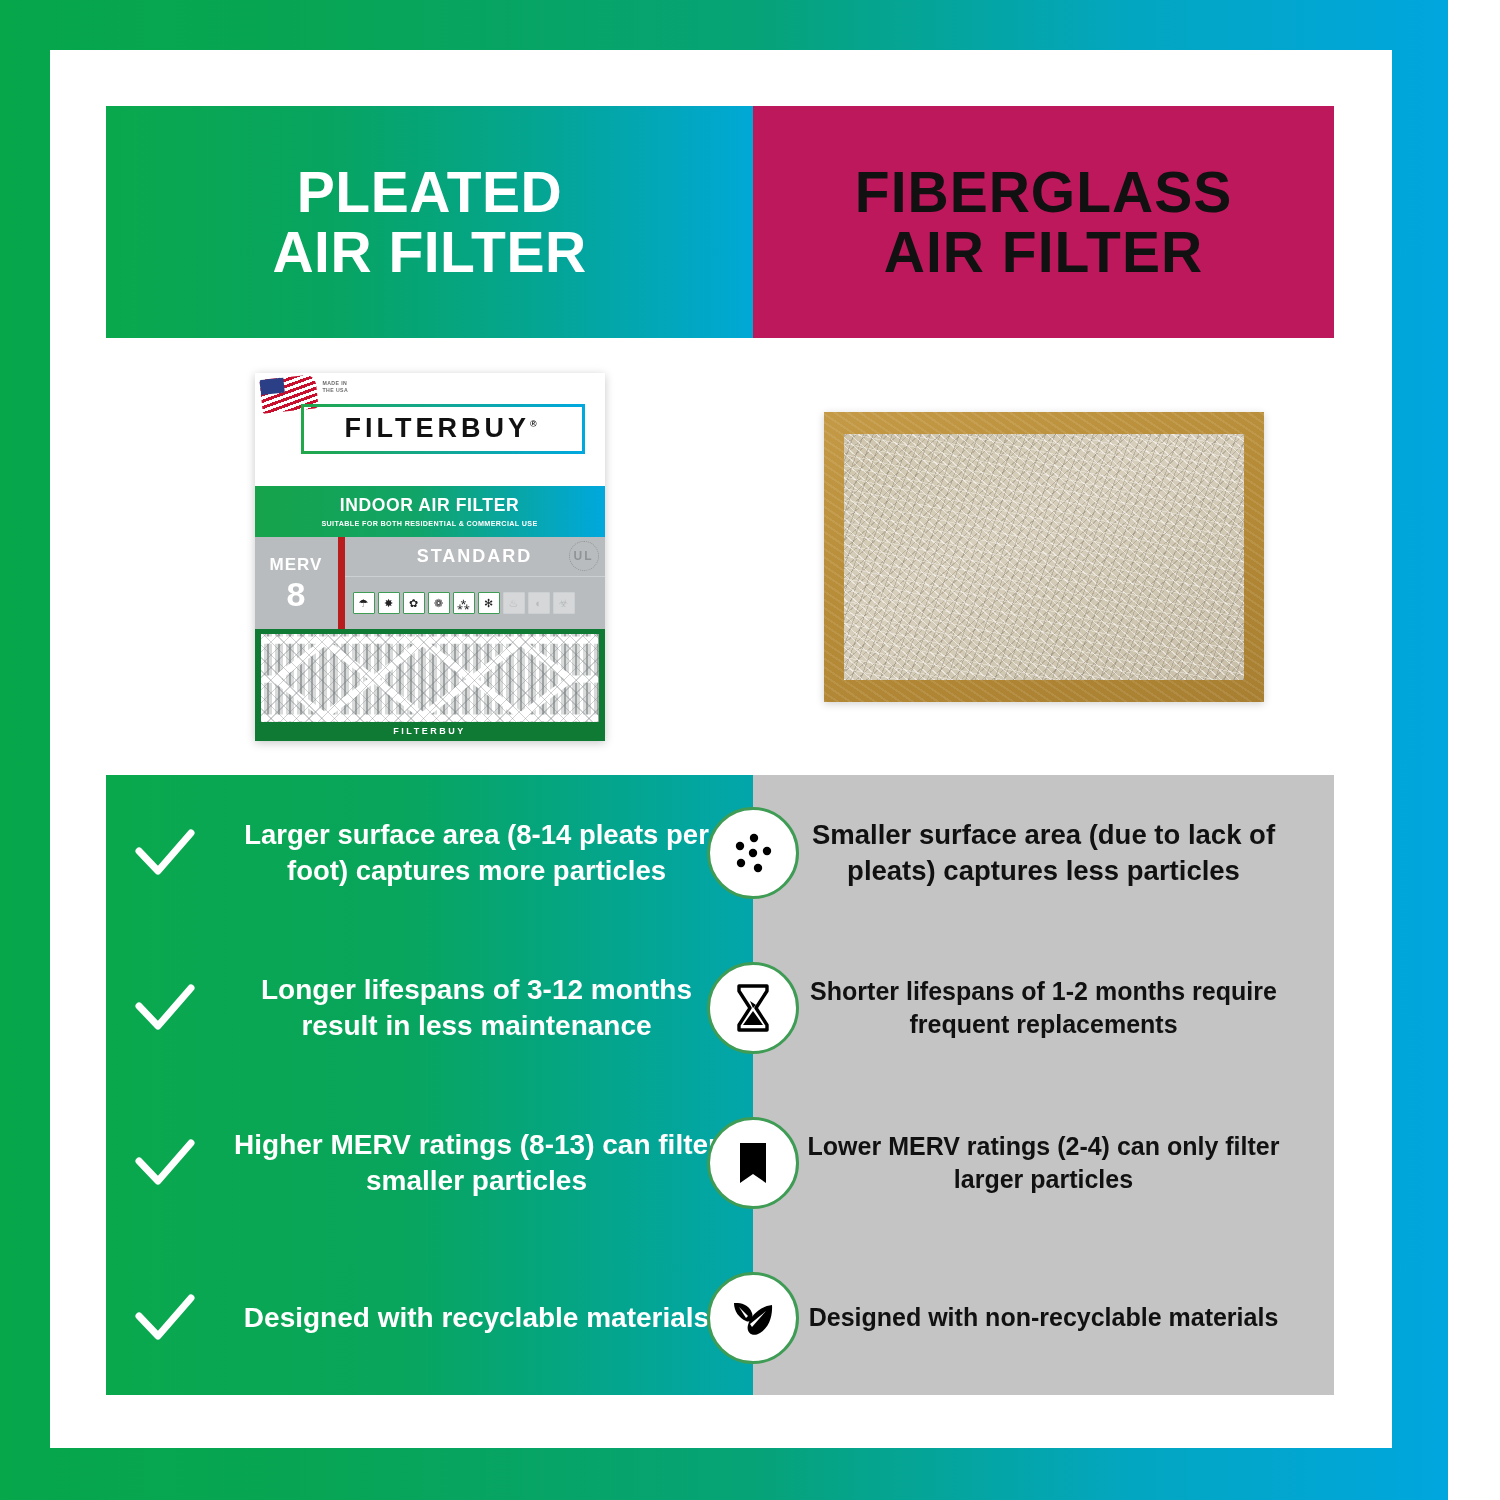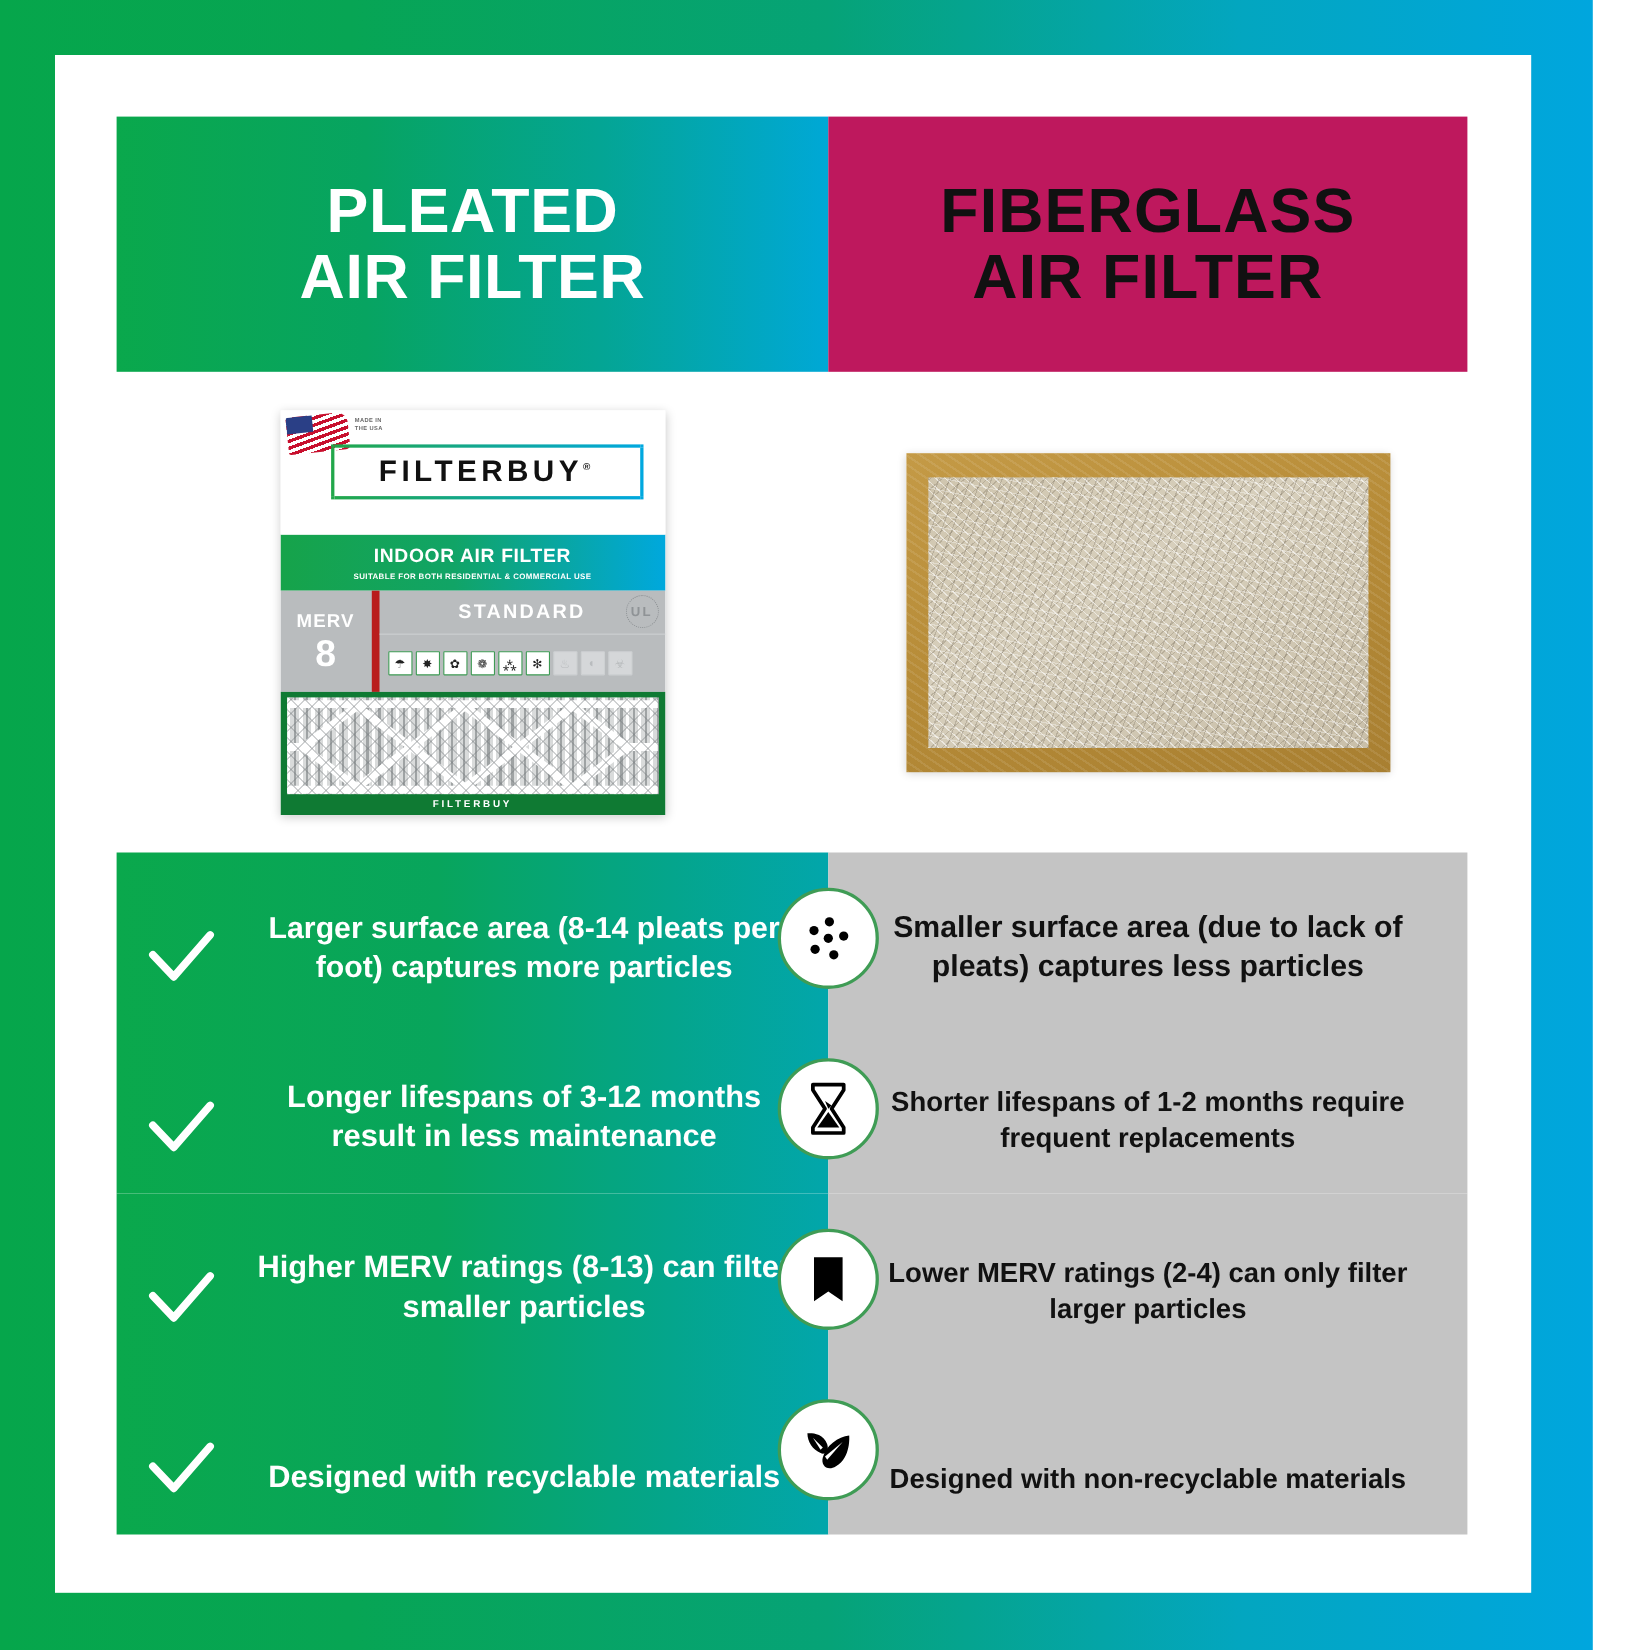--- a/index.html
+++ b/index.html
@@ -172,21 +172,21 @@
   .fiber-mesh:after{
     background:
       repeating-linear-gradient(12deg, rgba(255,255,255,.35) 0 1px, transparent 1px 11px),
       repeating-linear-gradient(-70deg, rgba(120,110,95,.3) 0 1px, transparent 1px 9px);
   }
 
   
   .compare { position:relative; width:100%; }
   .row { display:flex; width:100%; position:relative; }
   .cell {
-    display:flex; align-items:flex-end;
+    display:flex; align-items:center;
     padding:34px 0;
   }
   .cell-left {
     width:647px;
     background:linear-gradient(90deg,#0aa84c 0%,#08a55c 45%,#04a58c 78%,#02a6ab 100%);
     color:#ffffff;
   }
   .cell-right {
     flex:1; background:#c4c4c4; color:#111111;
     justify-content:center; text-align:center;

